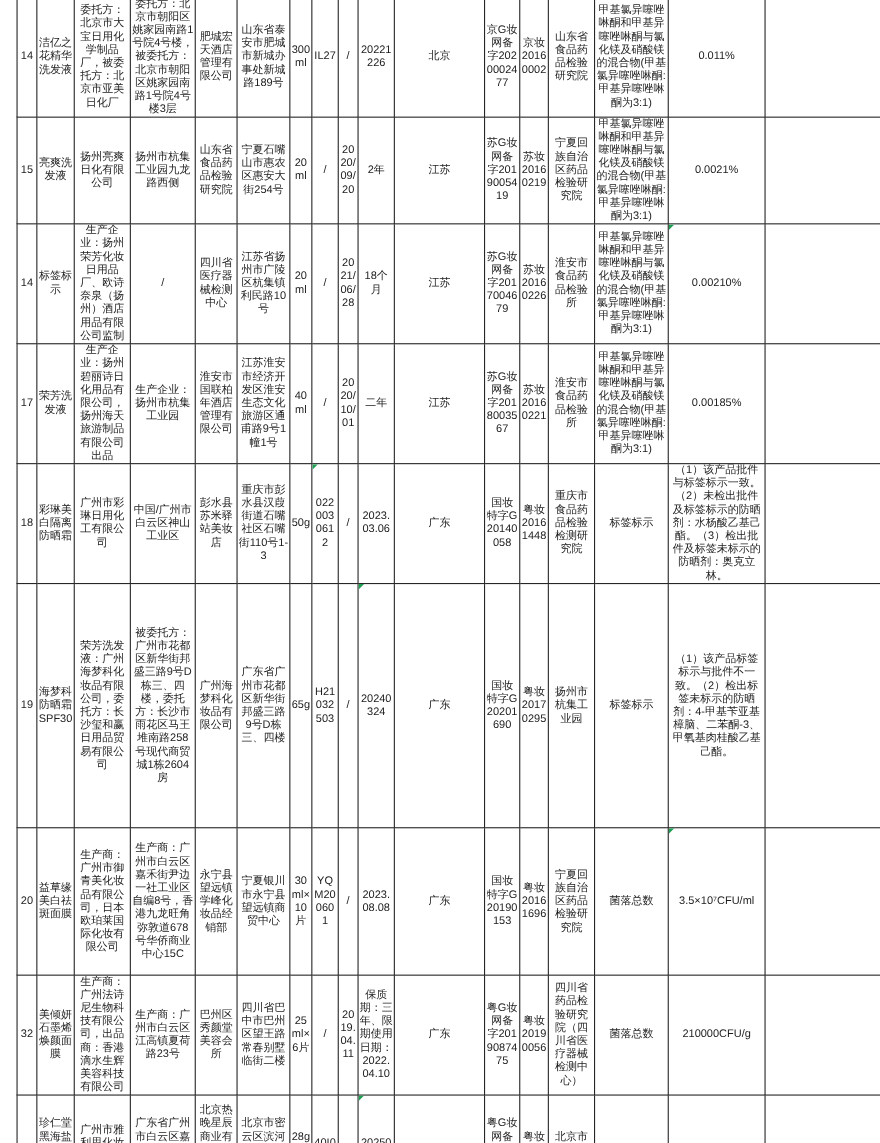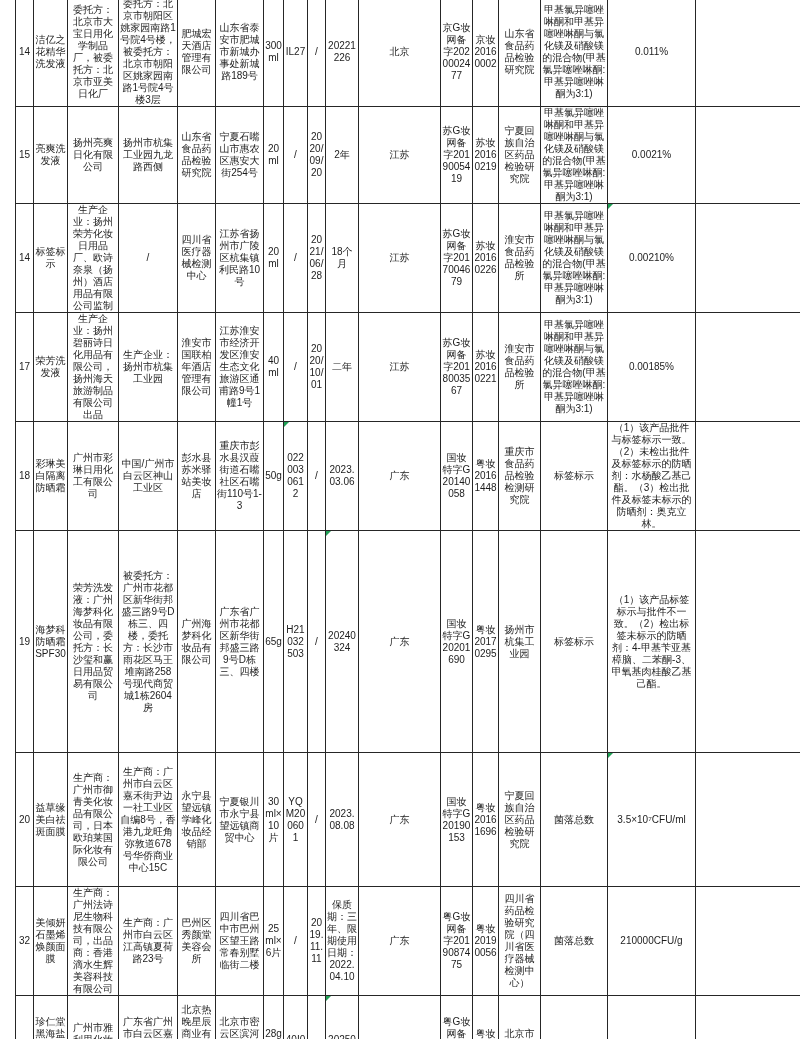--- a/index.html
+++ b/index.html
@@ -180,21 +180,21 @@
         </tr>
         <tr style="height: 103px;">
           <td class="c-no">32</td>
           <td class="c-product">美倾妍石墨烯焕颜面膜</td>
           <td class="c-entrust">生产商：广州法诗尼生物科技有限公司，出品商：香港滴水生辉美容科技有限公司</td>
           <td class="c-entrust_addr">生产商：广州市白云区江高镇夏荷路23号</td>
           <td class="c-unit">巴州区秀颜堂美容会所</td>
           <td class="c-unit_addr">四川省巴中市巴州区望王路常春别墅临街二楼</td>
           <td class="c-spec">25ml×6片</td>
           <td class="c-batch">/</td>
-          <td class="c-date">2019.11.11</td>
+          <td class="c-date">2019.04.11</td>
           <td class="c-expiry">保质期：三年、限期使用日期：2022.04.10</td>
           <td class="c-province">广东</td>
           <td class="c-license">粤G妆网备字2019087475</td>
           <td class="c-sample_no">粤妆20190056</td>
           <td class="c-institute">四川省药品检验研究院（四川省医疗器械检测中心）</td>
           <td class="c-item">菌落总数</td>
           <td class="c-result">210000CFU/g</td>
           <td class="c-remarks"></td>
         </tr>
         <tr style="height: 101px;">

